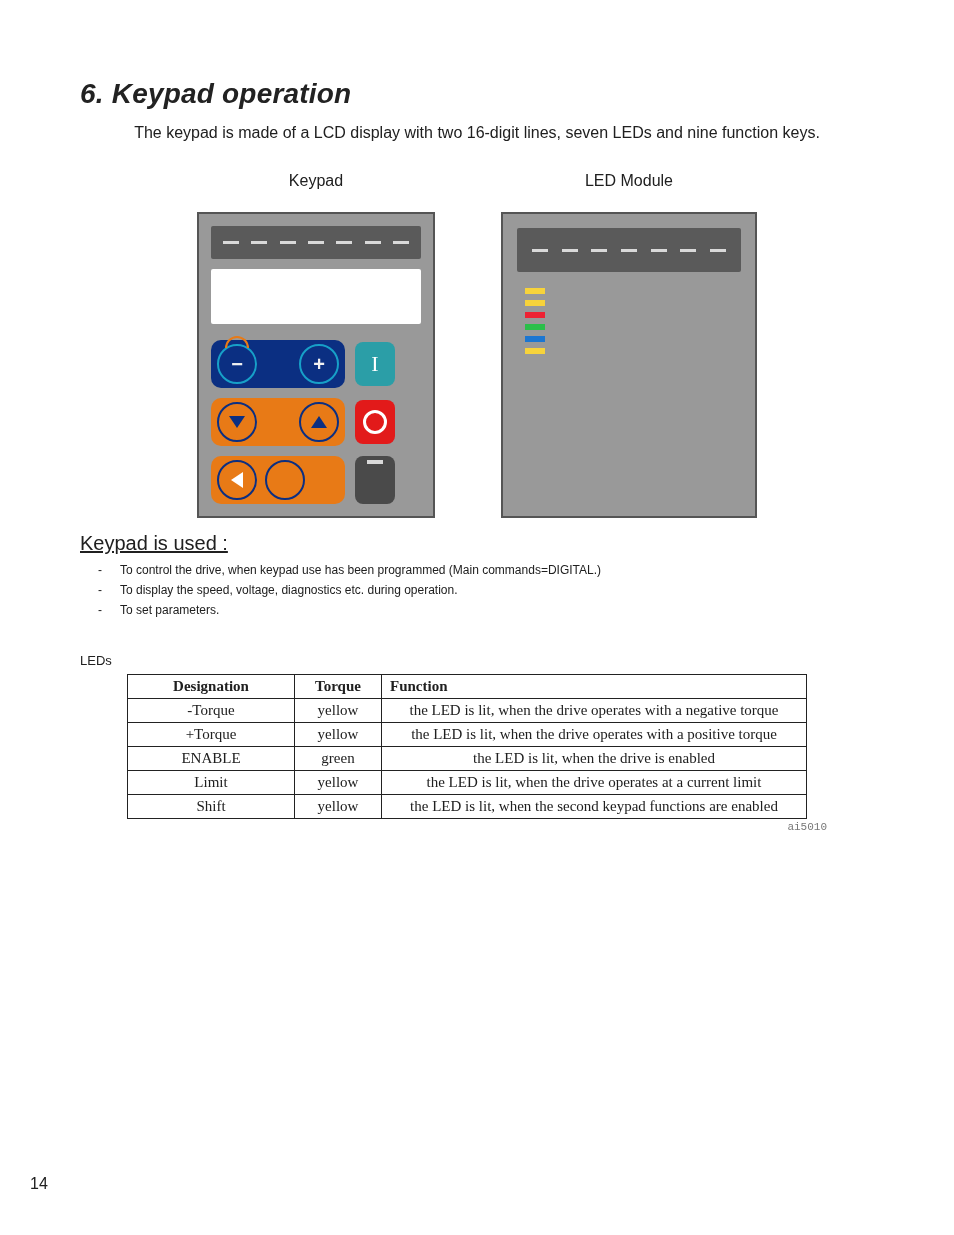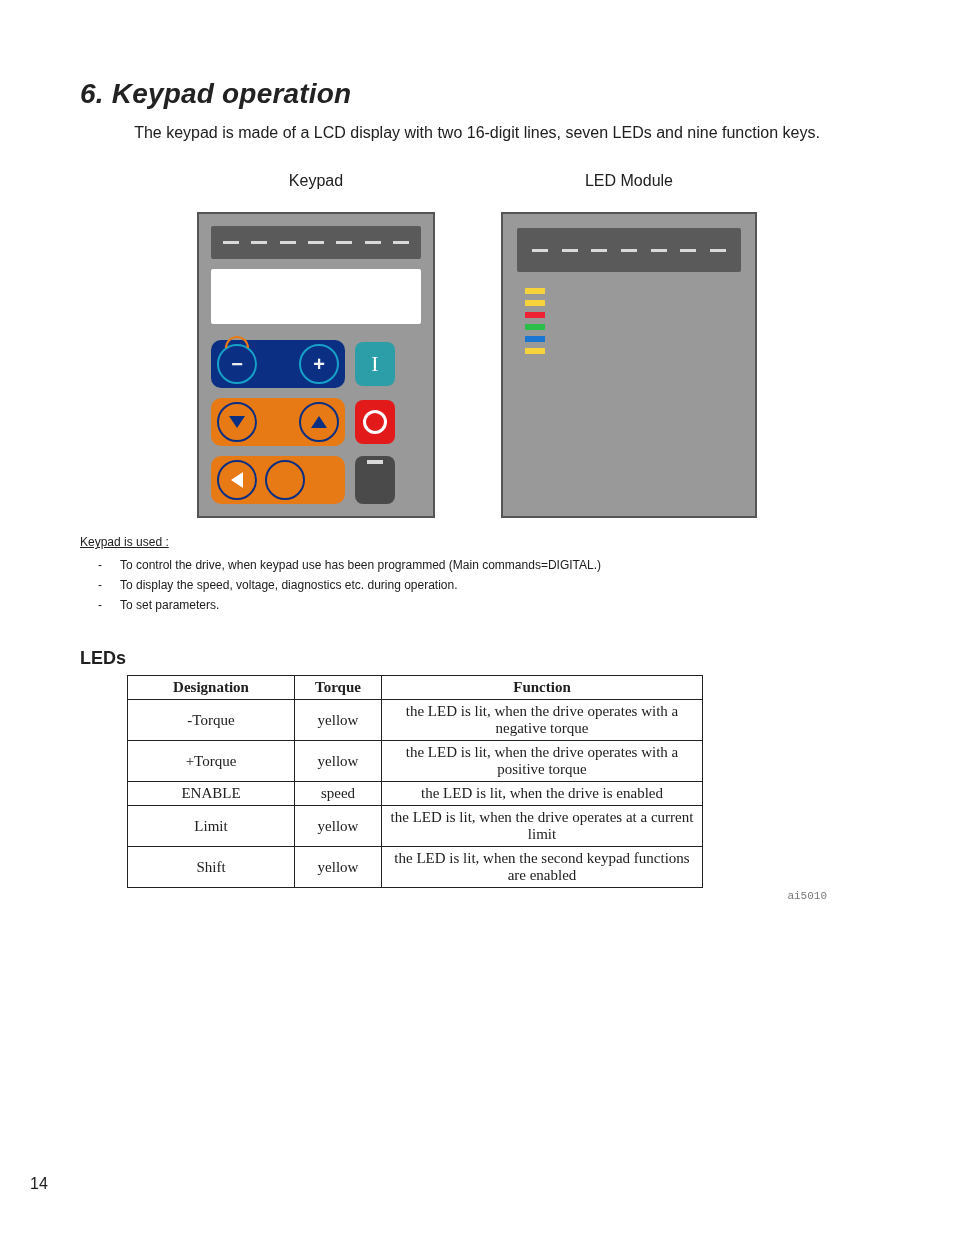--- a/index.html
+++ b/index.html
@@ -182,64 +182,64 @@
     display:flex; flex-direction:column; gap:6px; padding-left:8px;
   }
   .ledmodule .stack .bar { width:20px; height:6px; }
   .bar.yellow { background:#f7d33b; }
   .bar.red    { background:#e23; }
   .bar.green  { background:#2bbf4a; }
   .bar.blue   { background:#1b76d1; }
   
   .subhdr-underline {
     text-decoration: underline;
-    font-size: 12px;
+    font-size: 20px;
   }
   ul.dashlist {
     list-style: none;
     padding: 0 0 0 20px;
     margin: 8px 0 36px 0;
     font-size: 12px;
   }
   ul.dashlist li {
     margin: 6px 0;
   }
   ul.dashlist li::before {
     content: "-";
     display: inline-block;
     width: 22px;
     margin-left: -2px;
   }
   h3.bold-sf {
     font-family: Arial, sans-serif;
-    font-weight: 700;
-    font-size: 18px;
+    font-weight: 400;
+    font-size: 13px;
     margin: 0 0 6px 0;
   }
   p.ledspara {
     font-size: 16px;
     margin: 0 0 22px 0;
   }
   
   .tablewrap { display:flex; justify-content:center; }
   table.ledtable {
     border-collapse: collapse;
     font-family: "Times New Roman", Times, serif;
     font-size: 15px;
-    width: 576px;
+    width: 680px;
   }
   table.ledtable th, table.ledtable td {
     border: 1px solid #222;
     padding: 3px 8px;
     vertical-align: middle;
     text-align: center;
   }
   table.ledtable th {
     font-weight: 700;
-    text-align: center;
+    text-align: left;
   }
   table.ledtable th.center, table.ledtable td.center { text-align: center; }
   .tableref {
     font-family: "Courier New", monospace;
     font-size: 11px;
     color: #777;
     text-align: right;
     width: 700px;
     margin-top: 2px;
   }
@@ -362,21 +362,21 @@
             <td class="center">yellow</td>
             <td>the LED is lit, when the drive operates with a negative torque</td>
           </tr>
           <tr>
             <td class="center">+Torque</td>
             <td class="center">yellow</td>
             <td>the LED is lit, when the drive operates with a positive torque</td>
           </tr>
           <tr>
             <td class="center">ENABLE</td>
-            <td class="center">speed</td>
+            <td class="center">green</td>
             <td>the LED is lit, when the drive is enabled</td>
           </tr>
           <tr>
             <td class="center">Limit</td>
             <td class="center">yellow</td>
             <td>the LED is lit, when the drive operates at a current limit</td>
           </tr>
           <tr>
             <td class="center">Shift</td>
             <td class="center">yellow</td>

